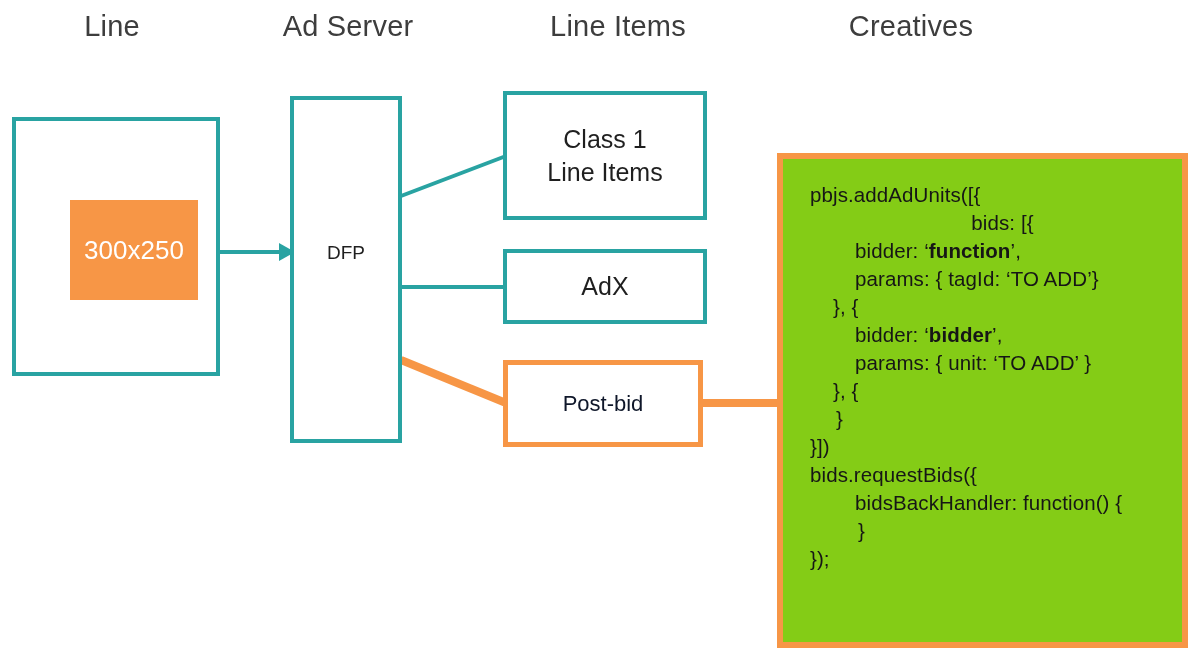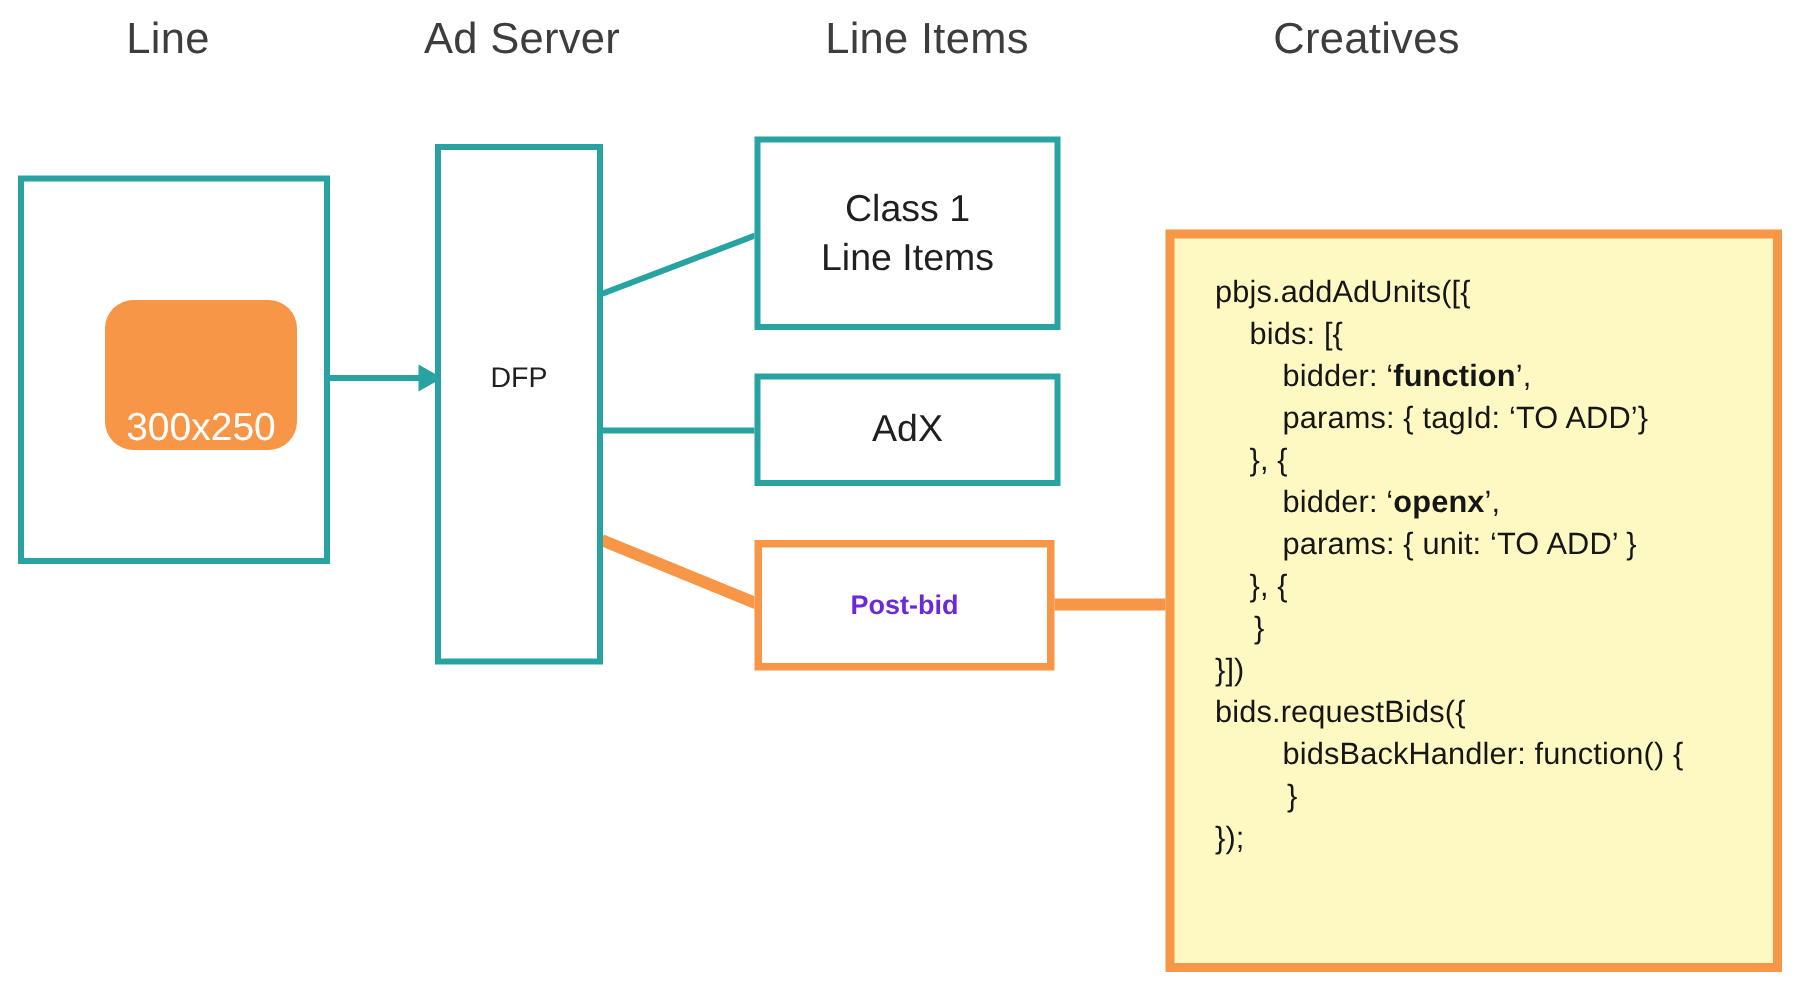--- a/index.html
+++ b/index.html
@@ -21,42 +21,42 @@
   svg.connectors { position: absolute; left: 0; top: 0; width: 1200px; height: 664px; }
 
   .box { position: absolute; background: #ffffff; display: flex; align-items: center; justify-content: center; }
   .teal-border { border: 4px solid var(--teal); }
 
   .page-box { left: 12px; top: 117px; width: 208px; height: 259px; }
 
   .ad-slot {
     position: absolute; left: 70px; top: 200px; width: 128px; height: 100px;
     background: var(--orange);
-    display: flex; align-items: flex-end; justify-content: center;
-    color: #ffffff; font-size: 26px; border-radius: 19px;
+    display: flex; align-items: center; justify-content: center;
+    color: #ffffff; font-size: 26px;
   }
 
   .dfp-box { left: 290px; top: 96px; width: 112px; height: 347px; padding-bottom: 34px; }
   .dfp-box .label { font-size: 19px; color: #1f1f1f; }
 
   .class1-box { left: 503px; top: 91px; width: 204px; height: 129px; }
   .class1-box .label { font-size: 25px; color: #1f1f1f; text-align: center; line-height: 1.32; }
 
   .adx-box { left: 503px; top: 249px; width: 204px; height: 75px; }
   .adx-box .label { font-size: 25px; color: #1f1f1f; }
 
   .postbid-box {
     left: 503px; top: 360px; width: 200px; height: 87px;
     border: 5px solid var(--orange);
   }
-  .postbid-box .label { font-size: 18px; font-weight: bold; color: #6d28d9; }
+  .postbid-box .label { font-size: 22px; font-weight: normal; color: #0f172a; }
 
   .code-box {
     position: absolute; left: 777px; top: 153px; width: 411px; height: 495px;
-    border: 6px solid var(--orange); background: #fef9c3;
+    border: 6px solid var(--orange); background: #84cc16;
     padding: 22px 10px 0 27px;
   }
   .code-line {
     font-size: 20.5px; line-height: 28px; color: #161616;
     white-space: pre; letter-spacing: 0.1px;
   }
   .code-line .b { font-weight: bold; }
 </style>
 </head>
 <body>
@@ -102,25 +102,25 @@
     <span class="label">AdX</span>
   </div>
 
   <div class="box postbid-box">
     <span class="label">Post-bid</span>
   </div>
 
   <div class="code-box">
     <div>
         <div class="code-line" style="padding-left: 0px;"><span>pbjs.addAdUnits([{</span></div>
-        <div class="code-line" style="padding-left: 23px;"><span>bids: [{</span></div>
+        <div class="code-line" style="padding-left: 23px; text-align: center;"><span>bids: [{</span></div>
         <div class="code-line" style="padding-left: 45px;"><span>bidder: ‘</span><span class="b">function</span><span>’,</span></div>
         <div class="code-line" style="padding-left: 45px;"><span>params: { tagId: ‘TO ADD’}</span></div>
         <div class="code-line" style="padding-left: 23px;"><span>}, {</span></div>
-        <div class="code-line" style="padding-left: 45px;"><span>bidder: ‘</span><span class="b">openx</span><span>’,</span></div>
+        <div class="code-line" style="padding-left: 45px;"><span>bidder: ‘</span><span class="b">bidder</span><span>’,</span></div>
         <div class="code-line" style="padding-left: 45px;"><span>params: { unit: ‘TO ADD’ }</span></div>
         <div class="code-line" style="padding-left: 23px;"><span>}, {</span></div>
         <div class="code-line" style="padding-left: 26px;"><span>}</span></div>
         <div class="code-line" style="padding-left: 0px;"><span>}])</span></div>
         <div class="code-line" style="padding-left: 0px;"><span>bids.requestBids({</span></div>
         <div class="code-line" style="padding-left: 45px;"><span>bidsBackHandler: function() {</span></div>
         <div class="code-line" style="padding-left: 48px;"><span>}</span></div>
         <div class="code-line" style="padding-left: 0px;"><span>});</span></div>
       </div>
   </div>

